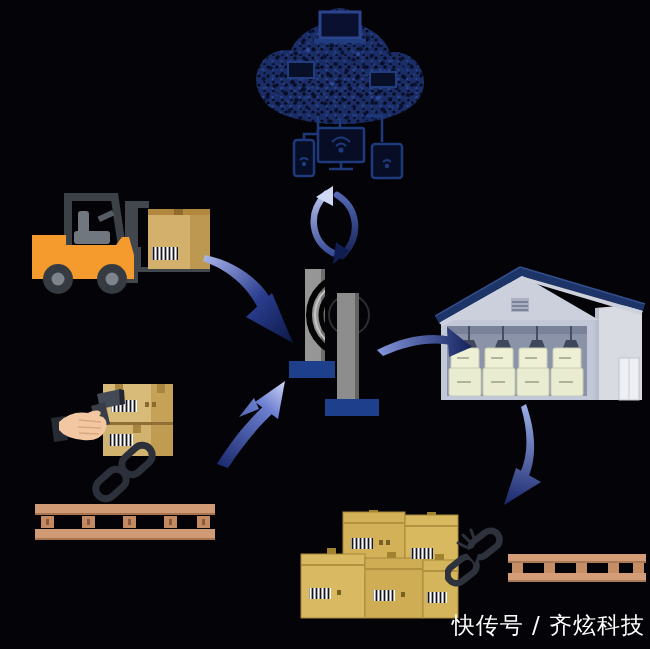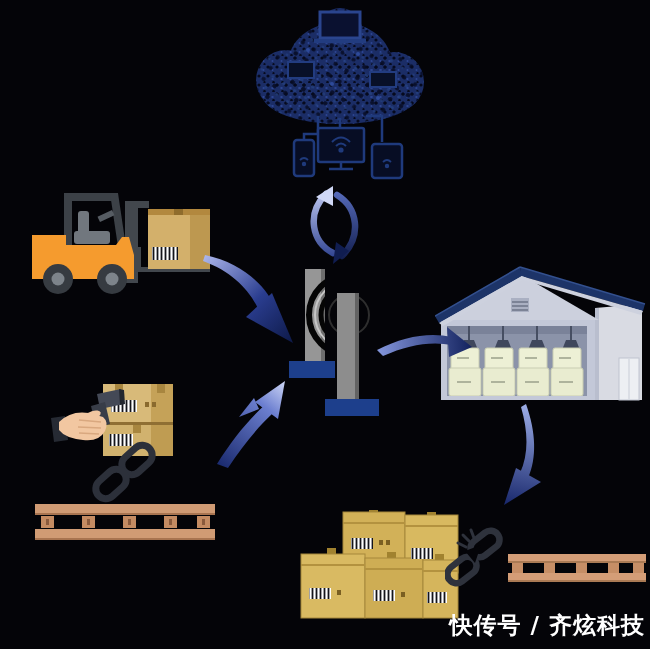--- a/index.html
+++ b/index.html
@@ -1,19 +1,19 @@
 <!DOCTYPE html>
 <html><head>
 <meta charset="utf-8">
 <style>
   html,body{margin:0;padding:0;background:#000;}
   .canvas{position:relative;width:650px;height:649px;background:#040408;overflow:hidden;
           font-family:"Liberation Sans",sans-serif;}
   .el{position:absolute;}
-  .watermark{position:absolute;right:5px;bottom:8px;color:#fff;font-weight:bold;
+  .watermark{position:absolute;right:5px;bottom:8px;color:#fff;font-weight:normal;
              font-size:23px;letter-spacing:1px;font-family:"DejaVu Sans",sans-serif;}
   svg{display:block;}
 </style>
 </head>
 <body>
 
 <div class="canvas">
 
   <svg width="0" height="0" style="position:absolute" aria-hidden="true">
     <defs>

